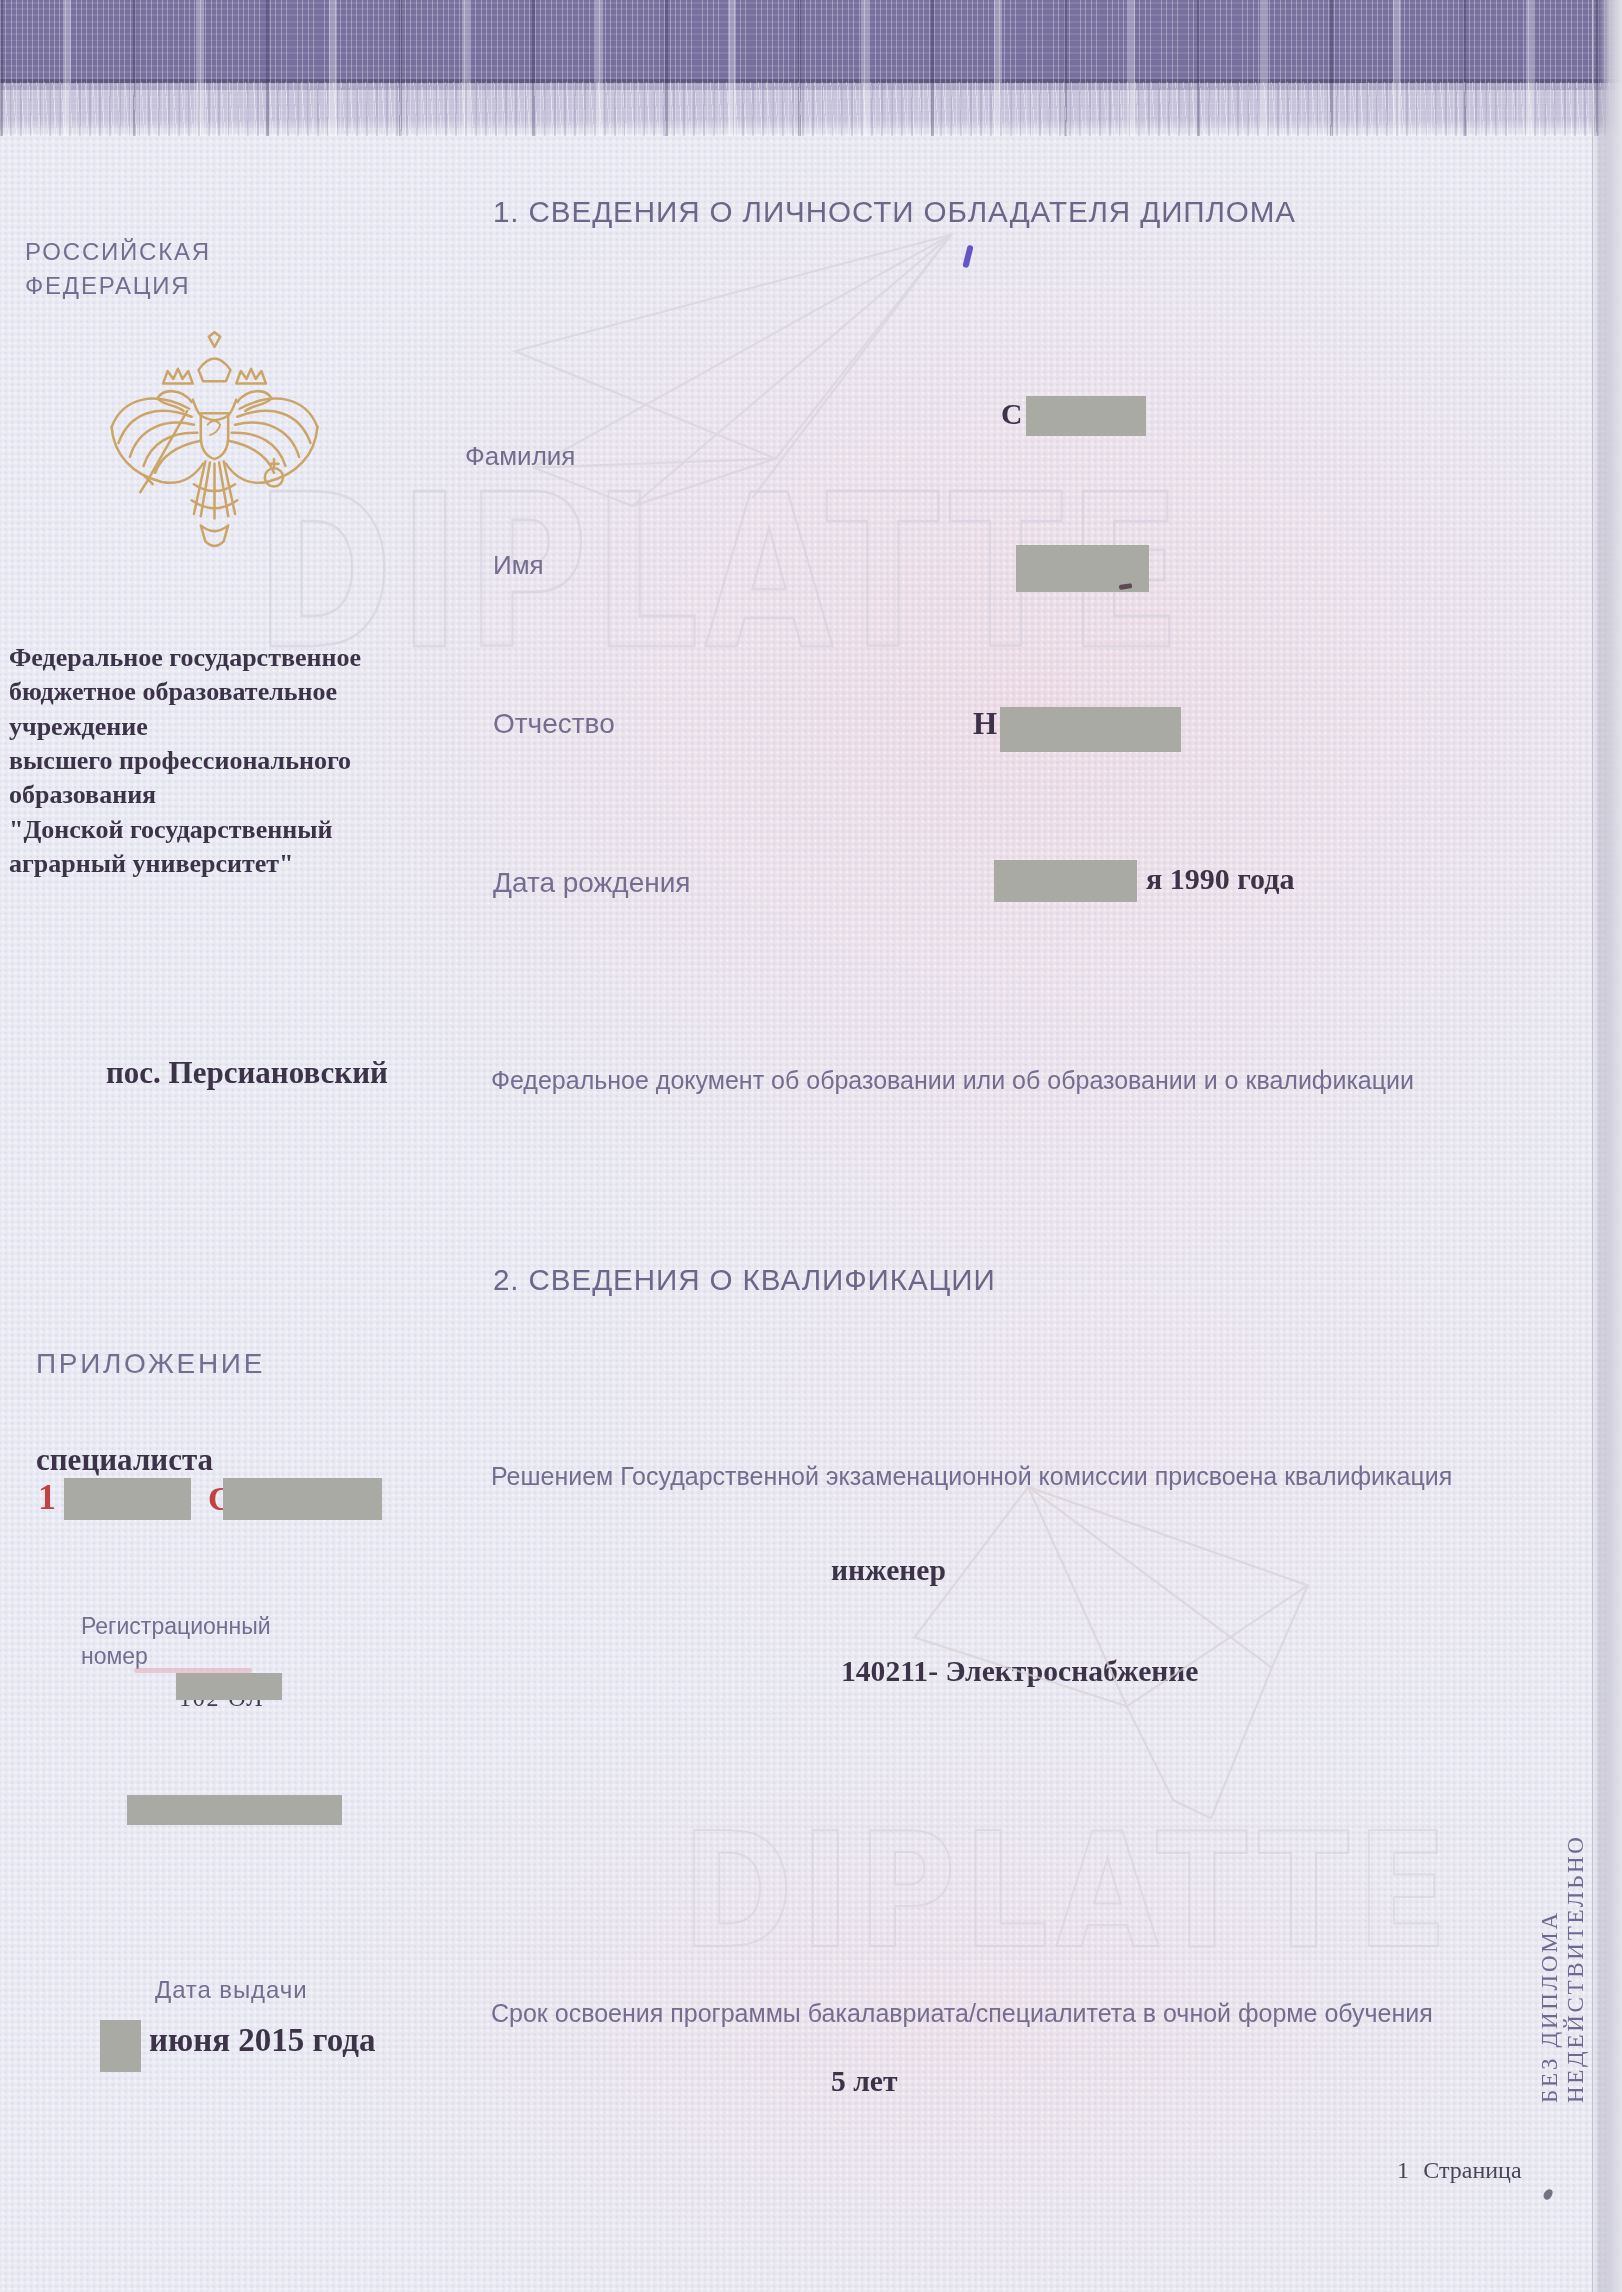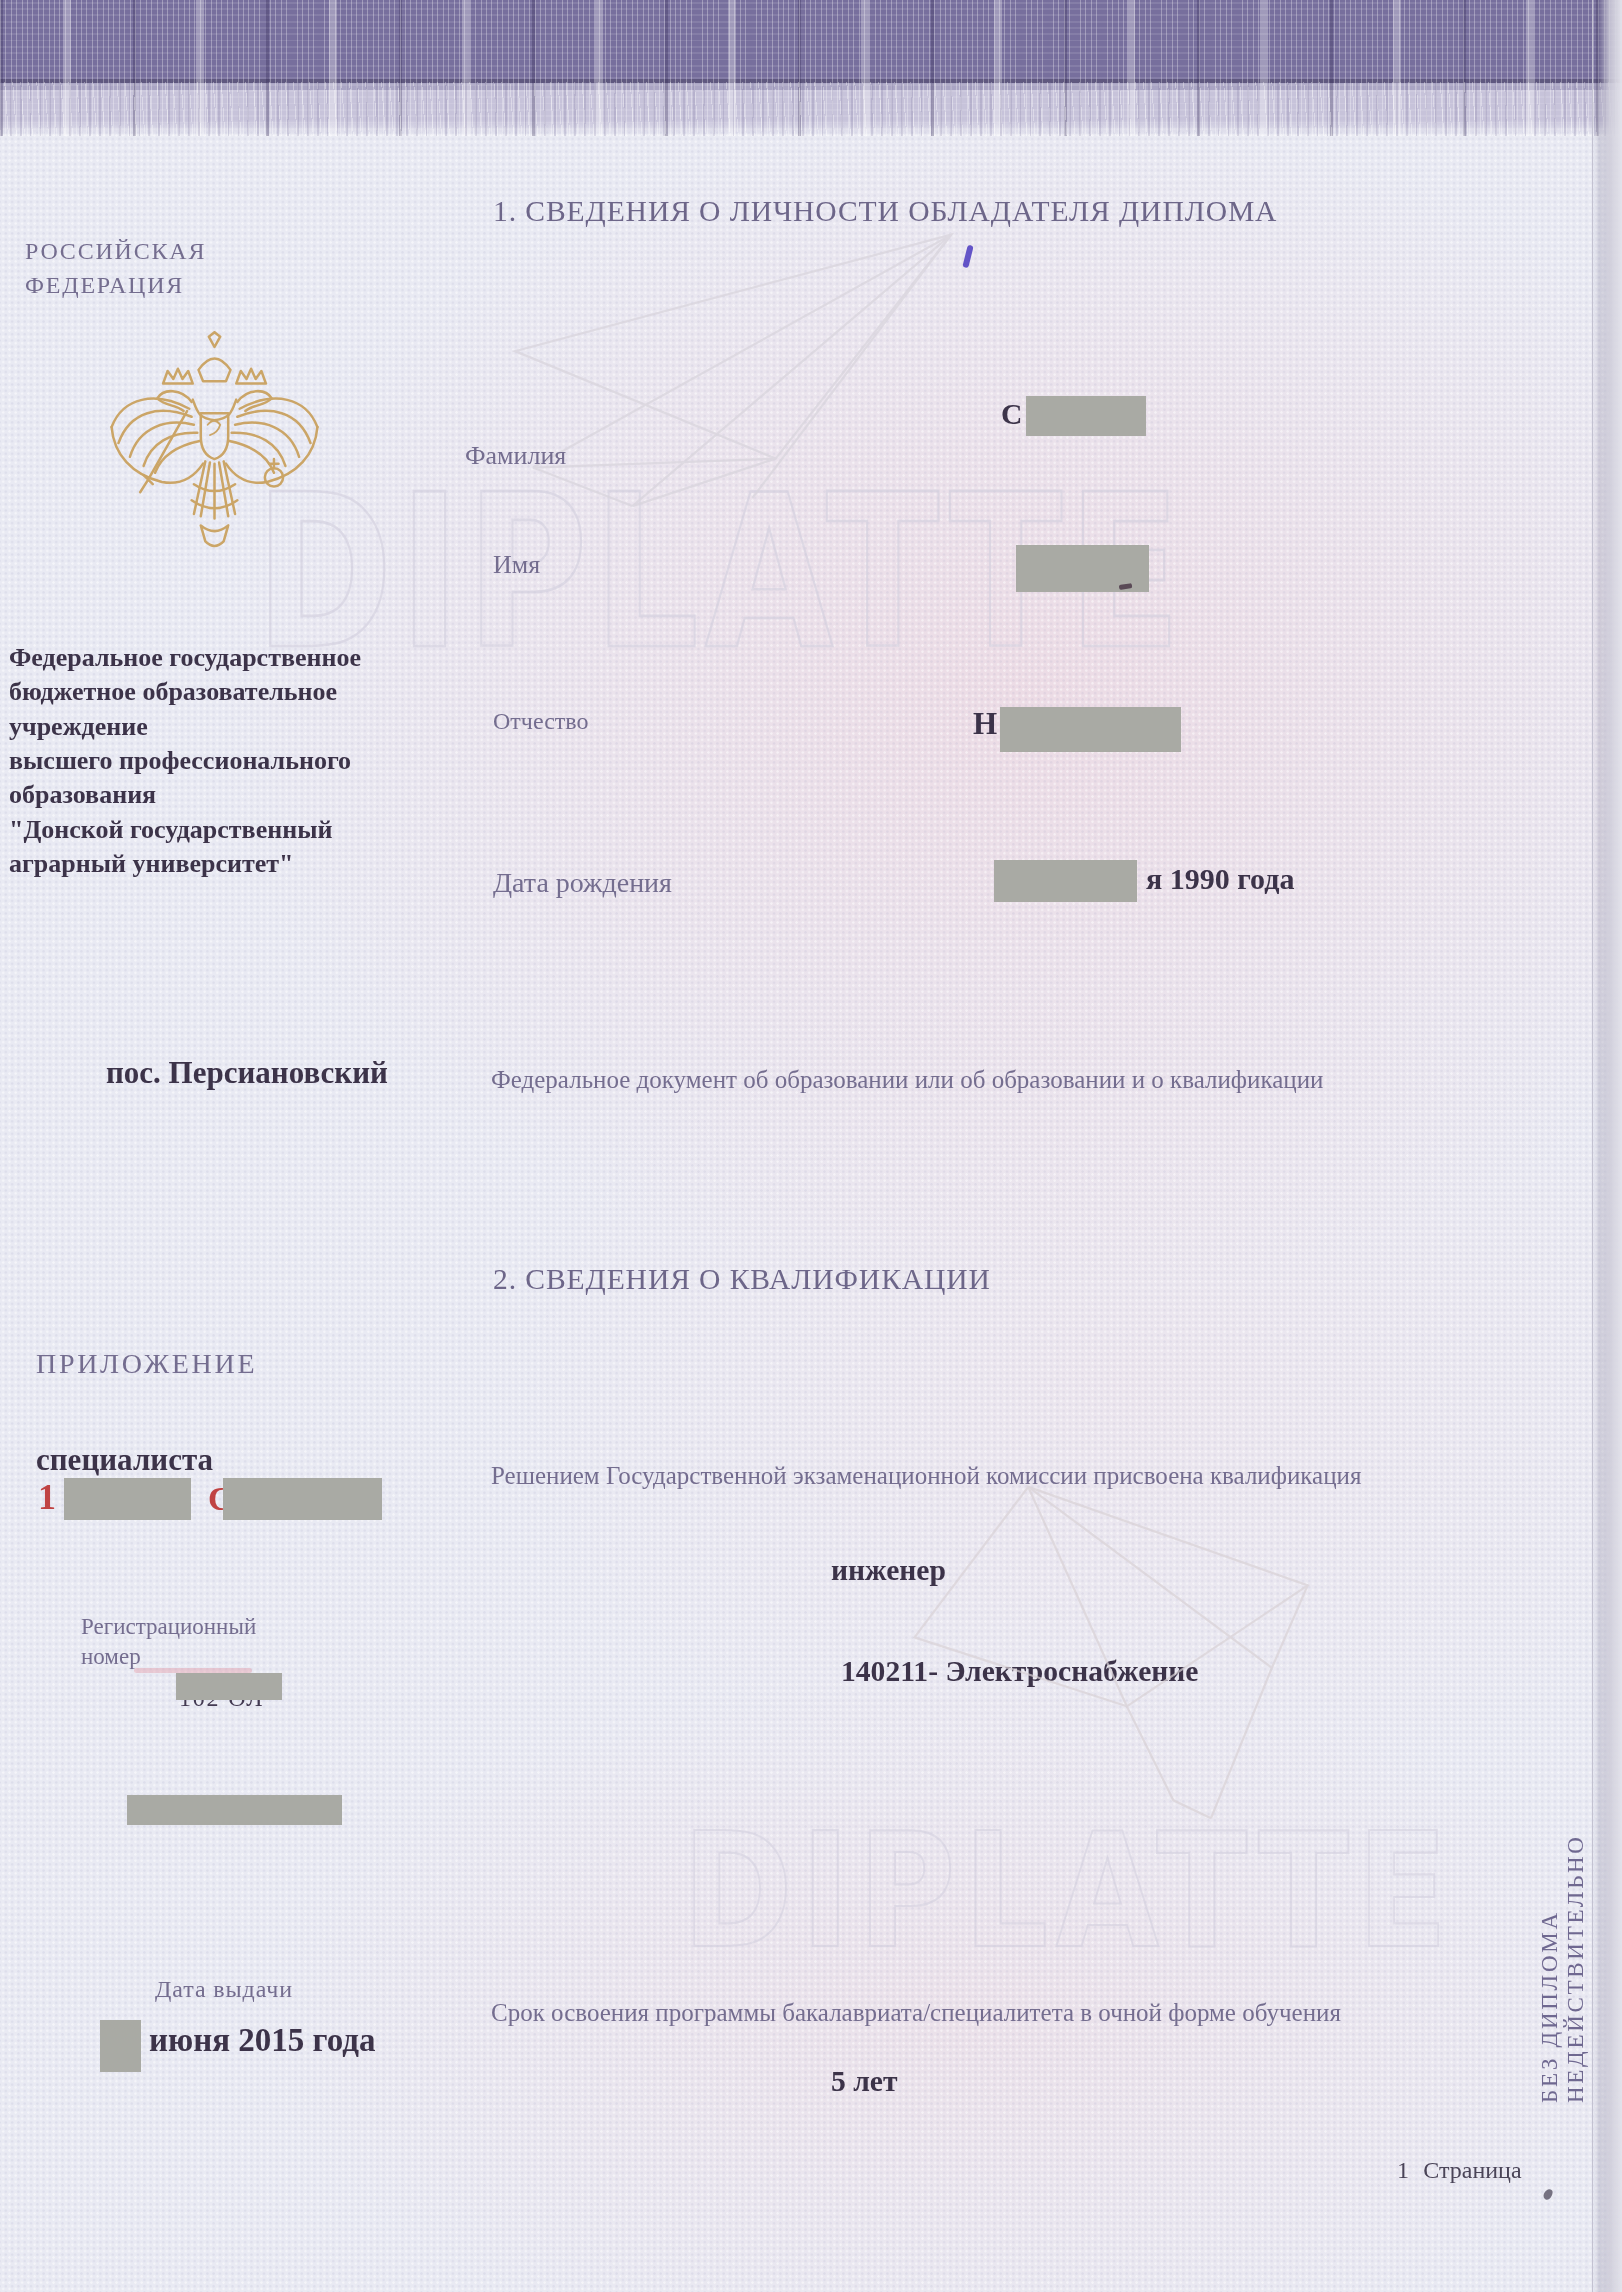--- a/index.html
+++ b/index.html
@@ -10,21 +10,21 @@
       radial-gradient(circle, rgba(255,255,255,.5) 0.9px, transparent 1.5px),
       radial-gradient(circle, rgba(150,150,188,.14) 0.9px, transparent 1.5px),
       radial-gradient(1164px 851px at 1030px 699px, rgba(242,198,208,.40), transparent 70%),
       radial-gradient(985px 493px at 967px 2024px, rgba(240,206,214,.32), transparent 72%),
       radial-gradient(851px 582px at 1119px 1388px, rgba(243,216,223,.26), transparent 75%);
     background-size:6.3px 6.3px, 6.3px 6.3px, auto, auto, auto;
     background-position:0 0, 2.7px 3.6px, 0 0, 0 0, 0 0;
     font-family:"Liberation Serif",serif;
   }
   .abs{position:absolute;}
-  .lbl{position:absolute;font-family:Liberation Serif, serif;color:#746d8f;}
+  .lbl{position:absolute;font-family:Liberation Sans, sans-serif;color:#746d8f;}
   .val{position:absolute;font-family:"Liberation Serif",serif;color:#3c3349;font-weight:bold;}
   .red{color:#c04343;}
   .block{position:absolute;background:#a9aaa4;z-index:6;}
   .ml{white-space:pre-line;}
   .ctr{}
   .z2{z-index:4;}
   
   #guilloche{
     position:absolute;left:0;top:0;width:1623px;height:136px;z-index:2;
     background:
@@ -61,21 +61,21 @@
   #numLetter{left:208px;top:1480px;font-size:34px;font-weight:bold;z-index:4;}
   #regLabel{left:81px;top:1612px;width:269px;font-size:23px;line-height:1.3;}
   #regPartial{left:179px;top:1685px;font-size:24px;letter-spacing:1.8px;z-index:4;color:#433a52;}
   #issueLabel{left:155px;top:1976px;font-size:24px;letter-spacing:0.9px;}
   #issueValue{left:149px;top:2022px;font-size:33px;}
   
   #s1title{left:493px;top:195px;font-size:29.6px;letter-spacing:0.9px;color:#6d6689;}
   #surnameLbl{left:465px;top:398px;font-size:26px;margin-top:43px;}
   #surnameVis{left:1001px;top:398px;font-size:29.6px;z-index:4;}
   #nameLbl{left:493px;top:550px;font-size:26px;}
-  #patrLbl{left:493px;top:708px;font-size:24px;text-align:right;}
+  #patrLbl{left:493px;top:708px;font-size:28px;text-align:right;}
   #patrVis{left:973px;top:706px;font-size:31px;z-index:4;}
   #birthLbl{left:493px;top:867px;font-size:28px;}
   #birthVal{left:1146px;top:862px;font-size:30px;}
   #prevLbl{left:491px;top:1066px;width:1030px;font-size:25px;}
   #prevVal{left:548px;top:1136px;font-size:28px;}
   #s2title{left:493px;top:1263px;font-size:29.6px;letter-spacing:0.9px;color:#6d6689;}
   #decision{left:491px;top:1462px;width:1119px;font-size:25px;}
   #qualVal{left:831px;top:1554px;width:358px;font-size:29.6px;}
   #specVal{left:841px;top:1655px;width:358px;font-size:29.6px;}
   #durLbl{left:491px;top:1999px;width:1030px;font-size:25px;}

